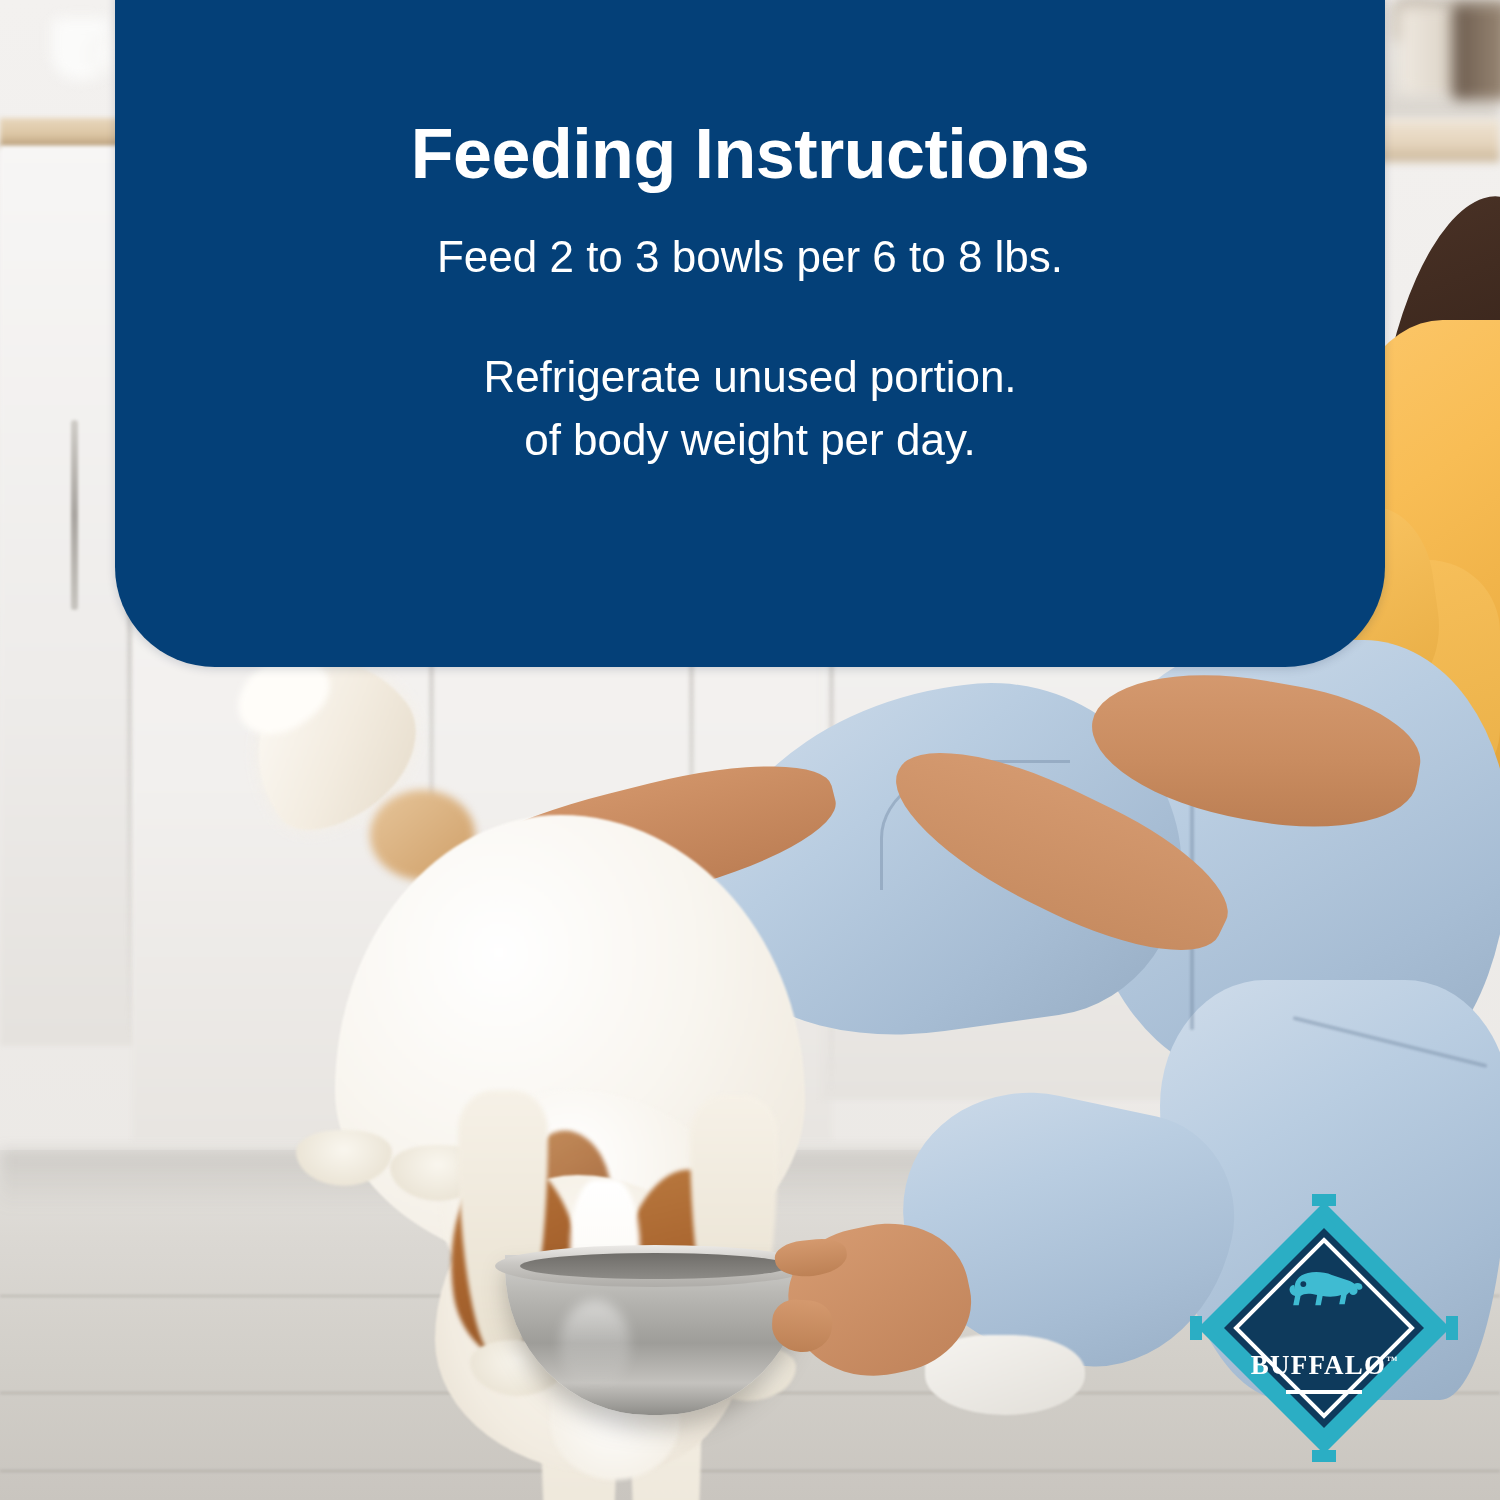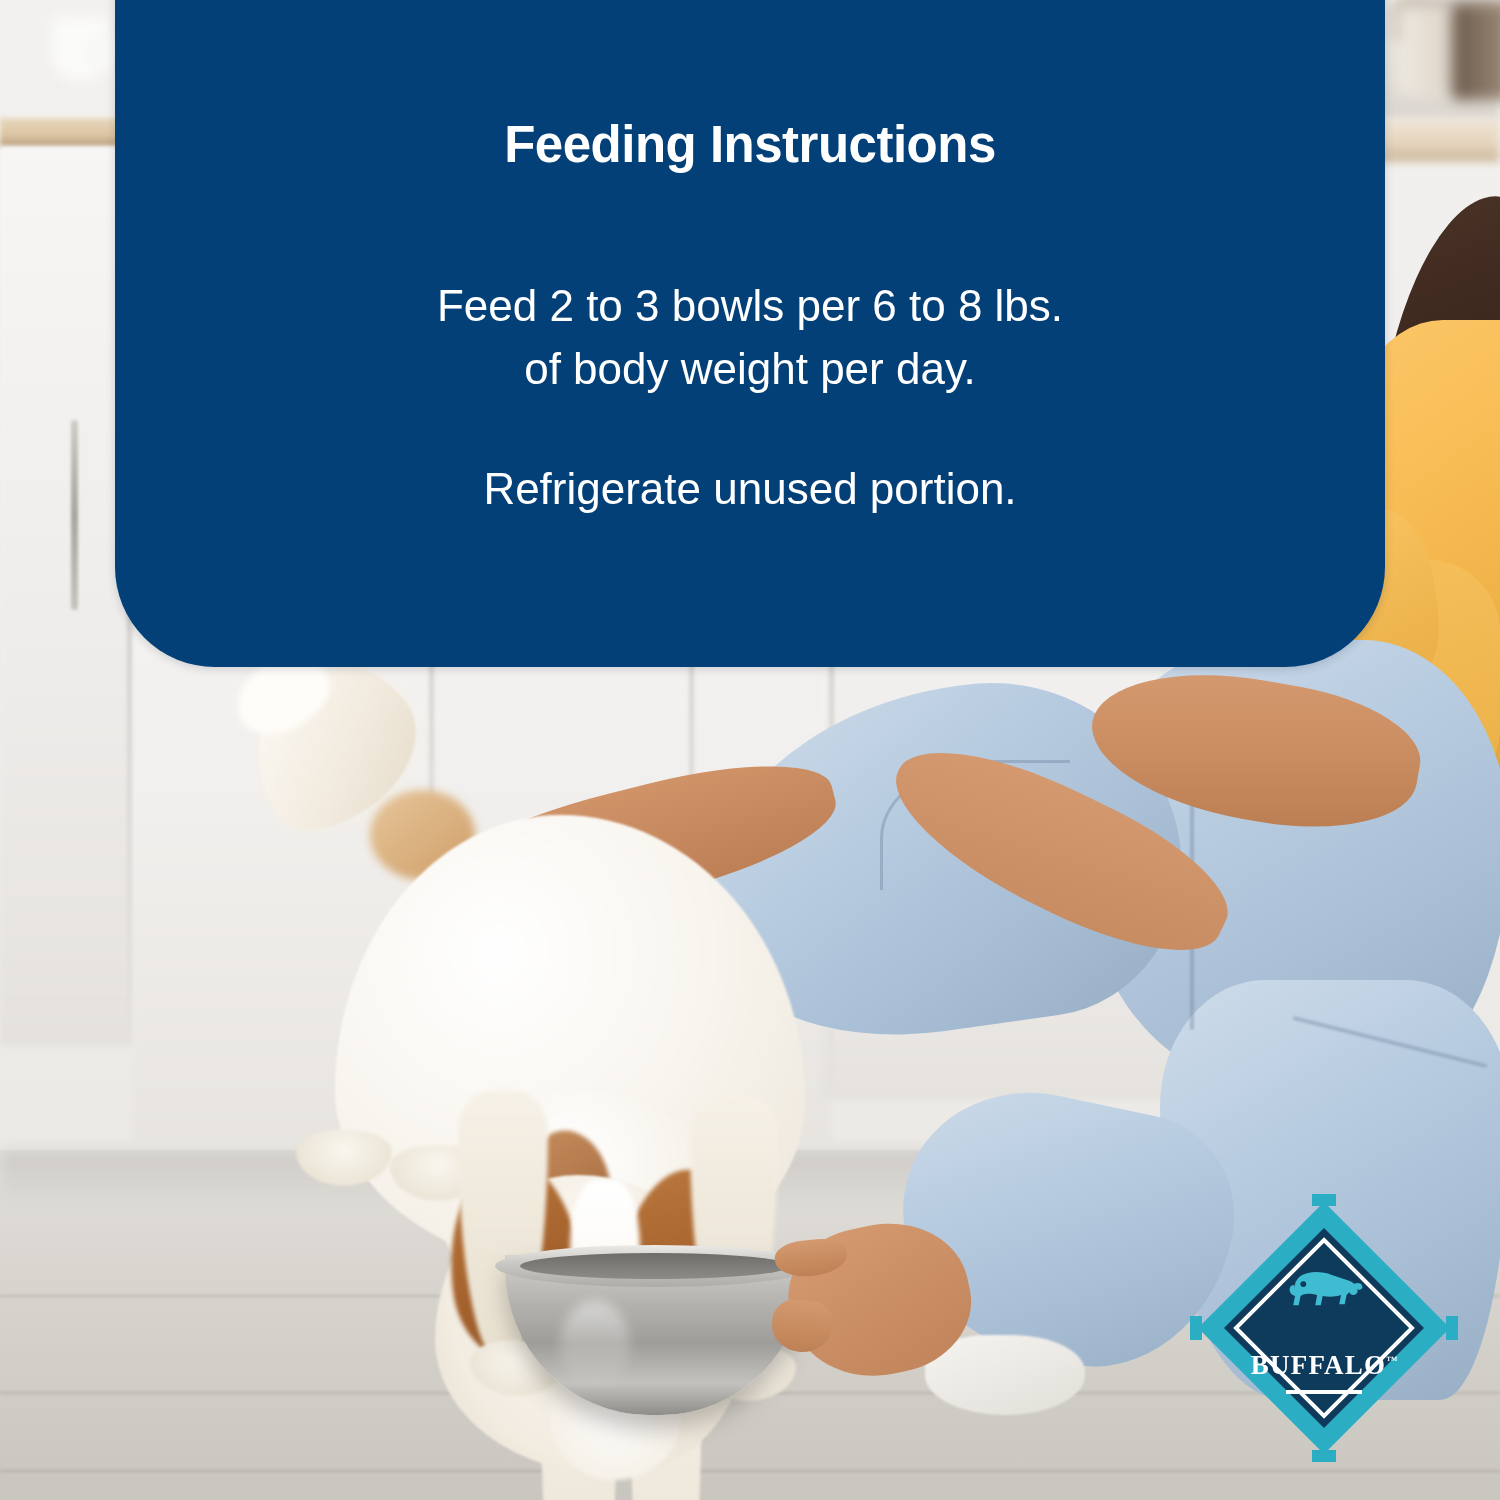--- a/index.html
+++ b/index.html
@@ -317,27 +317,27 @@
     background:#044078;
     border-radius:0 0 100px 100px;
     box-shadow:0 2px 10px rgba(20,40,70,.18);
   }
   .banner-inner{
     position:absolute; left:0; right:0; top:0;
     padding-top:128px;
     text-align:center; color:#ffffff;
   }
   .title{
-    font-size:51px; font-weight:700; letter-spacing:-.5px;
+    font-size:70px; font-weight:700; letter-spacing:-.5px;
     line-height:1.04;
   }
   .body-line{
     font-size:44px; font-weight:400; line-height:1.42;
   }
-  .body-1{ margin-top:104px; }
+  .body-1{ margin-top:35px; }
   .body-2{ margin-top:58px; }
 
   
   .logo{
     position:absolute; left:1188px; top:1192px; width:272px; height:272px;
   }
   .logo svg{ display:block; width:100%; height:100%; }
   .logo-text{ position:absolute; inset:0; pointer-events:none; }
   .logo-blue{
     position:absolute; left:0; right:0; top:104px; text-align:center;
@@ -439,22 +439,22 @@
     <div class="arm-fore"></div>
     <div class="hand-bowl"></div>
     <div class="finger f1"></div>
     <div class="finger f2"></div>
   </div>
 
   <div class="banner">
     <div class="banner-inner">
       <div class="title">Feeding Instructions</div>
       <div class="body-line body-1">Feed 2 to 3 bowls per 6 to 8 lbs.</div>
+      <div class="body-line body-2">Refrigerate unused portion.</div>
       <div class="body-line">of body weight per day.</div>
-      <div class="body-line body-2">Refrigerate unused portion.</div>
     </div>
   </div>
 
   <div class="logo">
     <svg viewBox="0 0 272 272" xmlns="http://www.w3.org/2000/svg" aria-hidden="true">
       <defs>
 
         <clipPath id="dia">
           <polygon points="136,6 266,136 136,266 6,136"></polygon>
         </clipPath>

